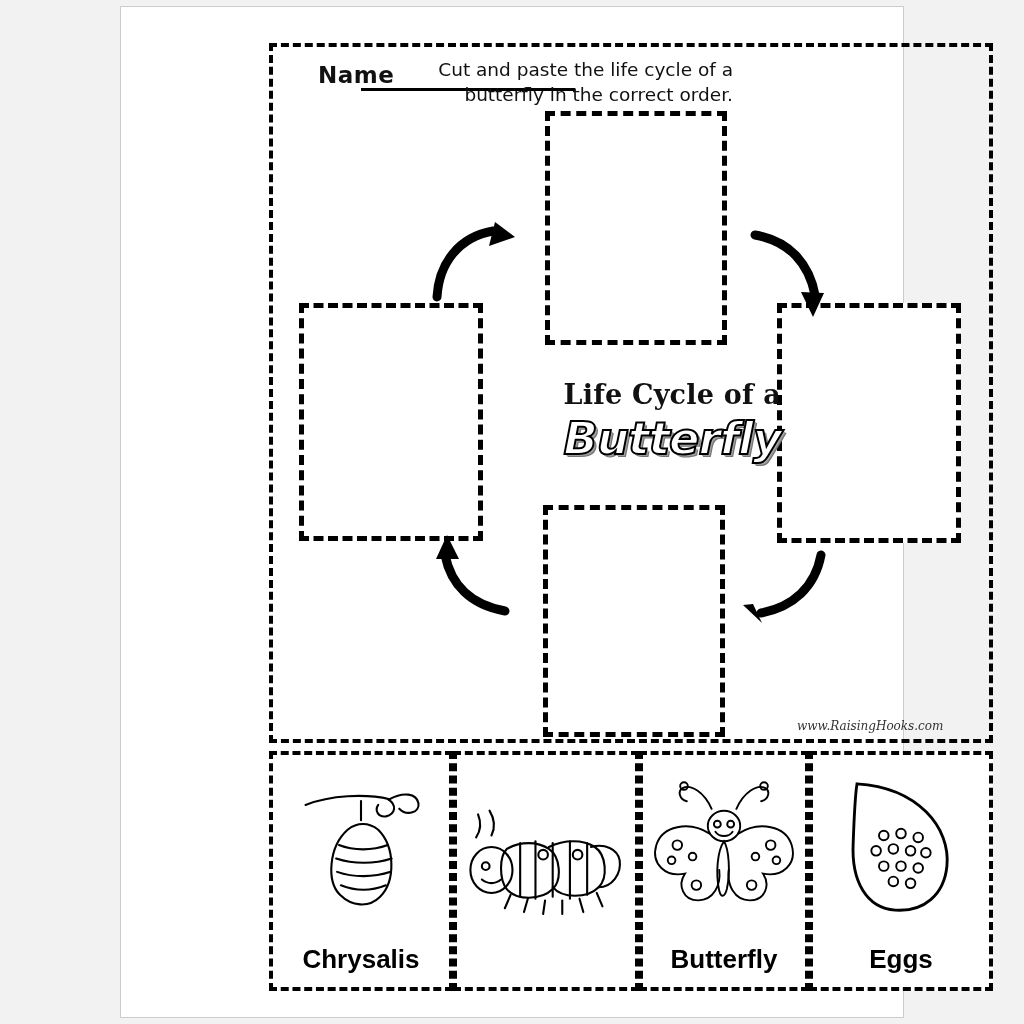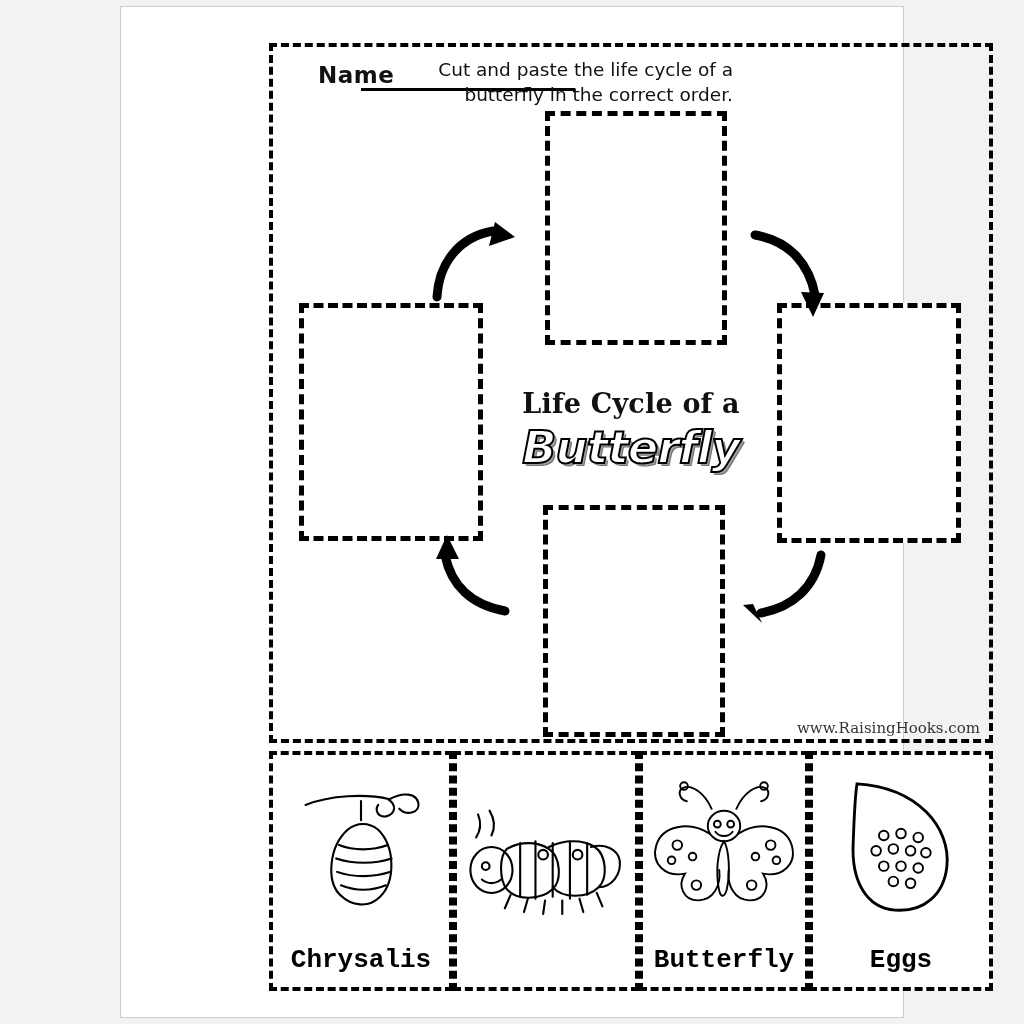--- a/index.html
+++ b/index.html
@@ -88,23 +88,23 @@
   }
   #box-top    { left: 424px; top: 104px;  width: 182px; height: 234px; }
   #box-right  { left: 656px; top: 296px;  width: 184px; height: 240px; }
   #box-bottom { left: 422px; top: 498px;  width: 182px; height: 232px; }
   #box-left   { left: 178px; top: 296px;  width: 184px; height: 238px; }
 
   
   #center-title {
     position: absolute;
     left: 360px;
-    top: 381px;
+    top: 372px;
     width: 300px;
-    text-align: center;
+    text-align: right;
   }
   #title-line1 {
     font-family: "DejaVu Serif", serif;
     font-size: 27px;
     font-weight: bold;
     color: #111111;
     letter-spacing: 0.2px;
   }
   #title-line2 {
     margin-top: 2px;
@@ -128,21 +128,22 @@
     width: 1024px; height: 1024px;
     pointer-events: none;
   }
 
   
   #watermark {
     position: absolute;
     left: 676px;
     top: 712px;
     font-family: "DejaVu Serif", serif;
-    font-size: 15px;
+    font-size: 12px;
+    font-style: italic;
     color: #333333;
   }
 
   
   #cutout-strip {
     position: absolute;
     left: 148px;
     top: 744px;
     width: 724px;
     height: 240px;
@@ -166,21 +167,21 @@
     top: 8px;
     width: 100%;
     height: 168px;
   }
   .card-label {
     position: absolute;
     left: 0;
     bottom: 12px;
     width: 100%;
     text-align: center;
-    font-family: Liberation Mono, monospace;
+    font-family: Liberation Sans, sans-serif;
     font-size: 26px;
     font-weight: bold;
     color: #000000;
     white-space: nowrap;
   }
   #label-caterpillar { font-size: 25px; letter-spacing: -0.5px; }
 </style>
 </head>
 <body>
 

